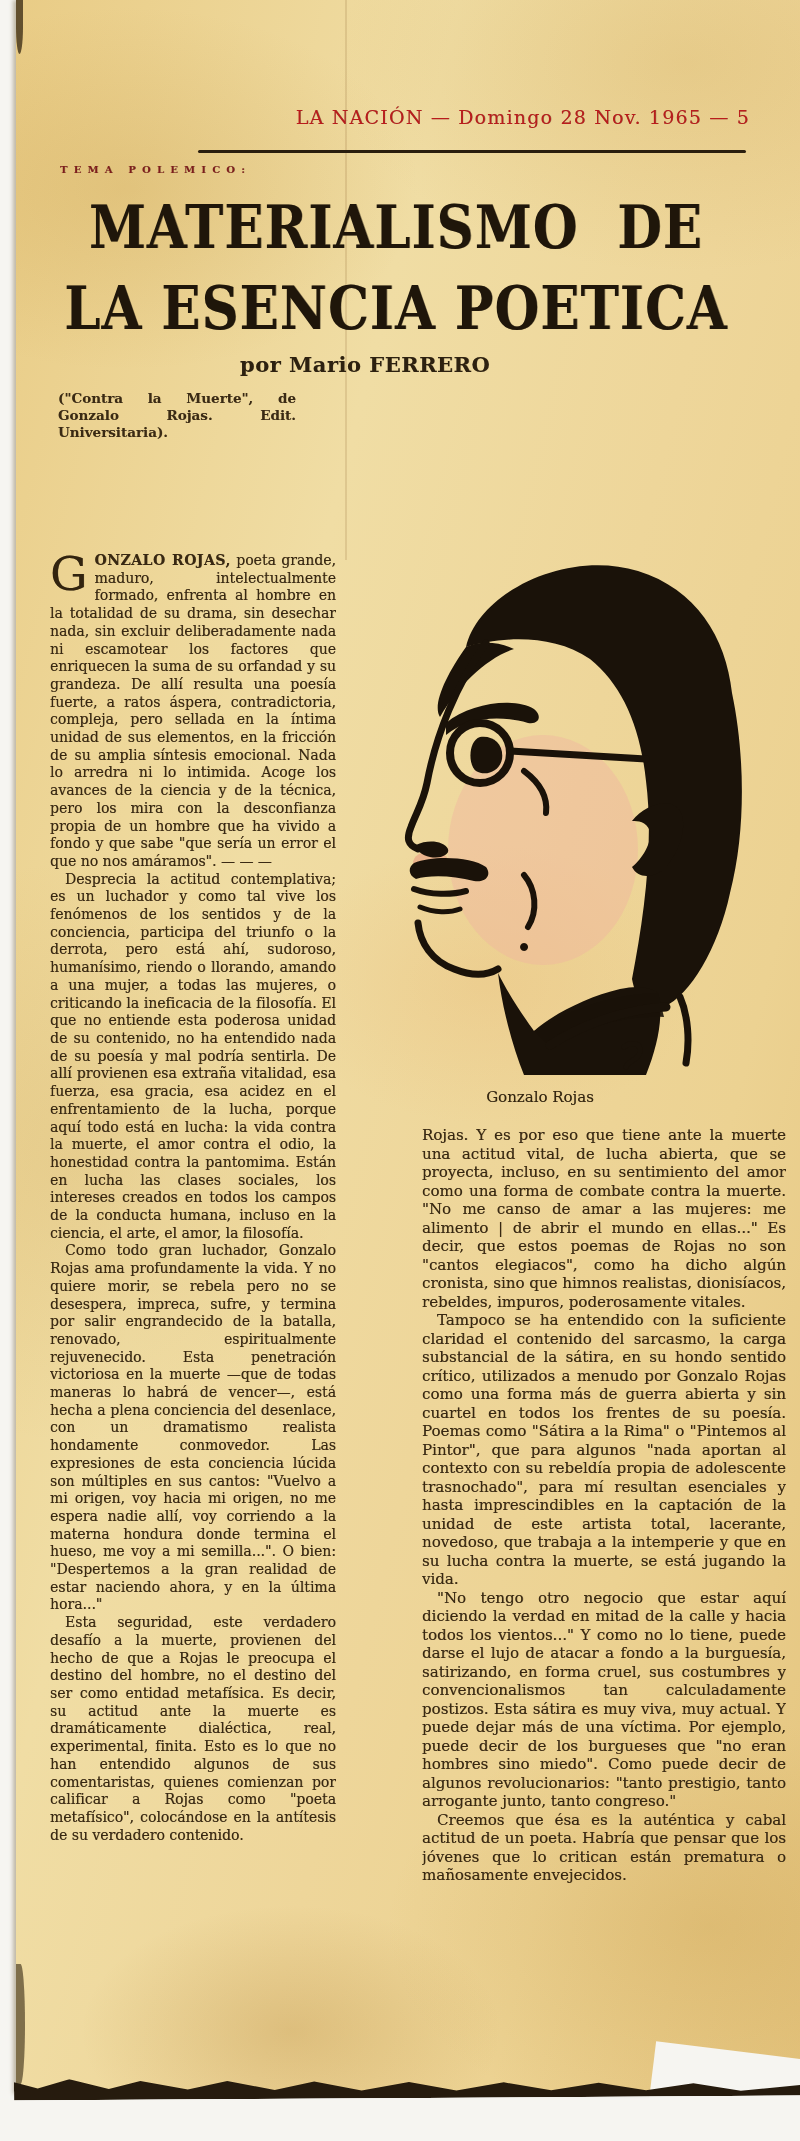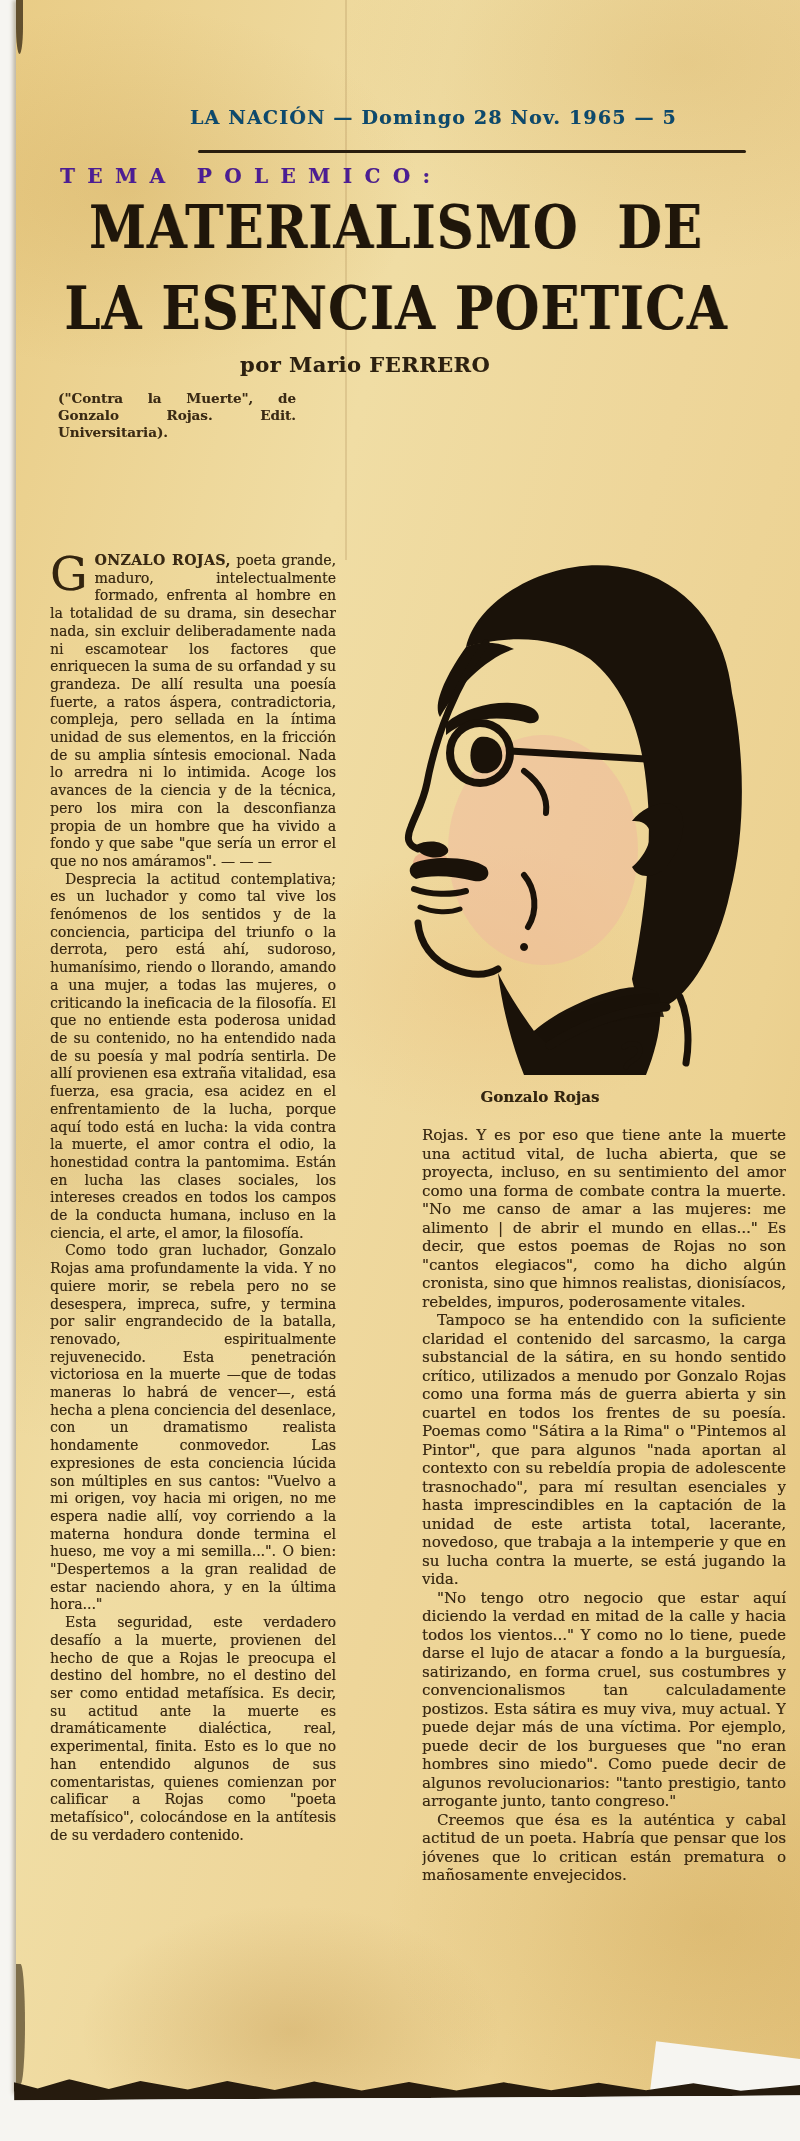--- a/index.html
+++ b/index.html
@@ -26,29 +26,29 @@
     background:rgba(52,38,16,.6);border-radius:0 60% 60% 0;}
   .torn-edge{position:absolute;left:14px;top:2072px;width:790px;height:26px;
     background:#261b0e;transform:rotate(-0.35deg);
     clip-path:polygon(0% 30%,3% 55%,7% 20%,12% 58%,16% 28%,22% 62%,27% 30%,33% 66%,38% 34%,
       44% 70%,50% 38%,56% 72%,62% 42%,68% 74%,74% 46%,80% 76%,86% 50%,92% 80%,100% 58%,
       100% 100%,0% 100%);}
   .corner-wedge{position:absolute;right:-30px;top:2052px;width:180px;height:90px;
     background:#f6f5f1;transform:rotate(7deg);}
 
   
-  .masthead{position:absolute;top:106px;left:190px;width:560px;text-align:left;
-    font-weight:bold;font-size:19px;letter-spacing:1.2px;color:#0c4a6e;
+  .masthead{position:absolute;top:106px;left:190px;width:560px;text-align:right;
+    font-weight:normal;font-size:19px;letter-spacing:1.2px;color:#b91c1c;
     text-shadow:0.4px 0.4px 0 rgba(42,30,14,.4);}
   .header-rule{position:absolute;top:150px;left:198px;width:548px;height:3px;
     background:#2a1e0e;border-radius:2px;}
 
   
-  .kicker{position:absolute;top:164px;left:60px;font-size:20px;font-weight:bold;
-    letter-spacing:.62em;color:#4c1d95;text-shadow:.4px .4px 0 rgba(36,26,12,.35);}
+  .kicker{position:absolute;top:164px;left:60px;font-size:10px;font-weight:bold;
+    letter-spacing:.62em;color:#7f1d1d;text-shadow:.4px .4px 0 rgba(36,26,12,.35);}
   .title{position:absolute;top:186px;left:34px;width:724px;text-align:center;
     font-weight:bold;font-size:52px;line-height:71px;color:#1f160a;
     transform:scale(.99,1.14);transform-origin:center top;letter-spacing:1px;
     text-shadow:.6px .8px .6px rgba(31,22,10,.45);}
   .title .l1{word-spacing:20px;display:block;}
   .title .l2{display:block;}
   .byline{position:absolute;top:352px;left:240px;width:330px;text-align:left;
     font-size:21px;font-weight:bold;color:#2d2110;letter-spacing:.5px;
     text-shadow:.3px .3px 0 rgba(45,33,16,.35);}
   .booknote{position:absolute;top:390px;left:58px;width:238px;font-size:13.5px;
@@ -64,21 +64,21 @@
     font-size:14px;line-height:17.7px;overflow:hidden;}
   .col-right{top:1126px;left:386px;width:364px;height:948px;
     font-size:15px;line-height:18.5px;overflow:hidden;margin-left:36px;}
   .dropcap{float:left;font-size:47px;line-height:38px;padding:3px 7px 0 0;
     font-weight:normal;color:#32240f;}
   .lead{font-weight:bold;letter-spacing:.5px;}
 
   
   .portrait{position:absolute;top:545px;left:328px;width:420px;height:530px;}
   .caption{position:absolute;top:1088px;left:390px;width:300px;text-align:center;
-    font-weight:bold;font-size:15px;color:#32240f;
+    font-weight:normal;font-size:15px;color:#32240f;
     text-shadow:.3px .3px 0 rgba(50,36,15,.4);}
 </style>
 </head>
 <body>
 
 <div class="scan">
   <div class="paper"></div>
   <div class="edge-mark-top"></div>
   <div class="edge-mark-bottom"></div>
 

